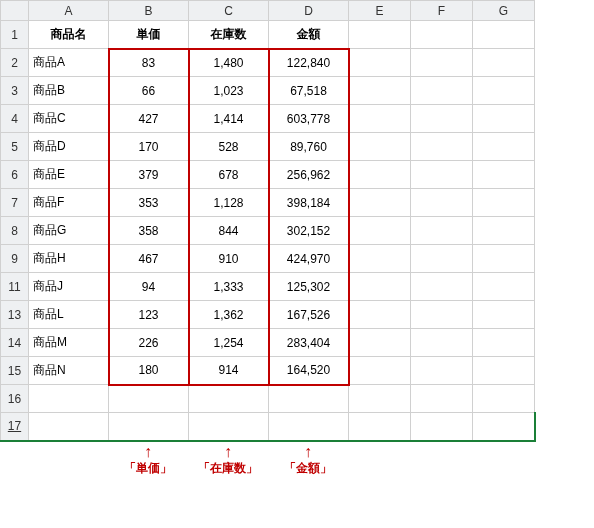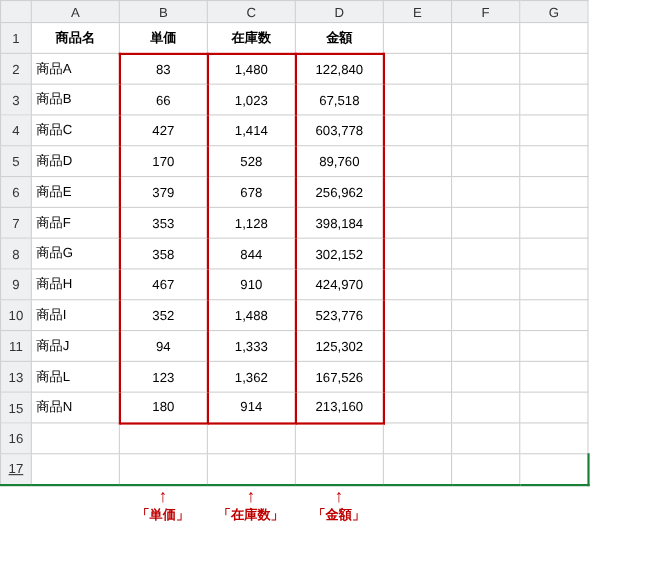--- a/index.html
+++ b/index.html
@@ -179,55 +179,55 @@
         <th class="row-hdr">9</th>
         <td class="txt">商品H</td>
         <td class="num hl-l hl-r">467</td>
         <td class="num hl-l hl-r">910</td>
         <td class="num hl-l hl-r">424,970</td>
         <td></td>
         <td></td>
         <td></td>
       </tr>
       <tr>
-        <th class="row-hdr">10</th>
-        <td class="txt">商品I</td>
-        <td class="num hl-l hl-r">352</td>
-        <td class="num hl-l hl-r">1,488</td>
-        <td class="num hl-l hl-r">523,776</td>
-        <td></td>
-        <td></td>
-        <td></td>
-      </tr>
-      <tr>
         <th class="row-hdr">11</th>
         <td class="txt">商品J</td>
         <td class="num hl-l hl-r">94</td>
         <td class="num hl-l hl-r">1,333</td>
         <td class="num hl-l hl-r">125,302</td>
         <td></td>
         <td></td>
         <td></td>
       </tr>
       <tr>
         <th class="row-hdr">13</th>
         <td class="txt">商品L</td>
         <td class="num hl-l hl-r">123</td>
         <td class="num hl-l hl-r">1,362</td>
         <td class="num hl-l hl-r">167,526</td>
         <td></td>
         <td></td>
         <td></td>
       </tr>
       <tr>
+        <th class="row-hdr">14</th>
+        <td class="txt">商品M</td>
+        <td class="num hl-l hl-r">226</td>
+        <td class="num hl-l hl-r">1,254</td>
+        <td class="num hl-l hl-r">283,404</td>
+        <td></td>
+        <td></td>
+        <td></td>
+      </tr>
+      <tr>
         <th class="row-hdr">15</th>
         <td class="txt">商品N</td>
         <td class="num hl-bot hl-l hl-r">180</td>
         <td class="num hl-bot hl-l hl-r">914</td>
-        <td class="num hl-bot hl-l hl-r">213,160</td>
+        <td class="num hl-bot hl-l hl-r">164,520</td>
         <td></td>
         <td></td>
         <td></td>
       </tr>
     </tbody>
 
   <tbody>
       <tr>
     <th class="row-hdr">16</th>
     <td></td>

